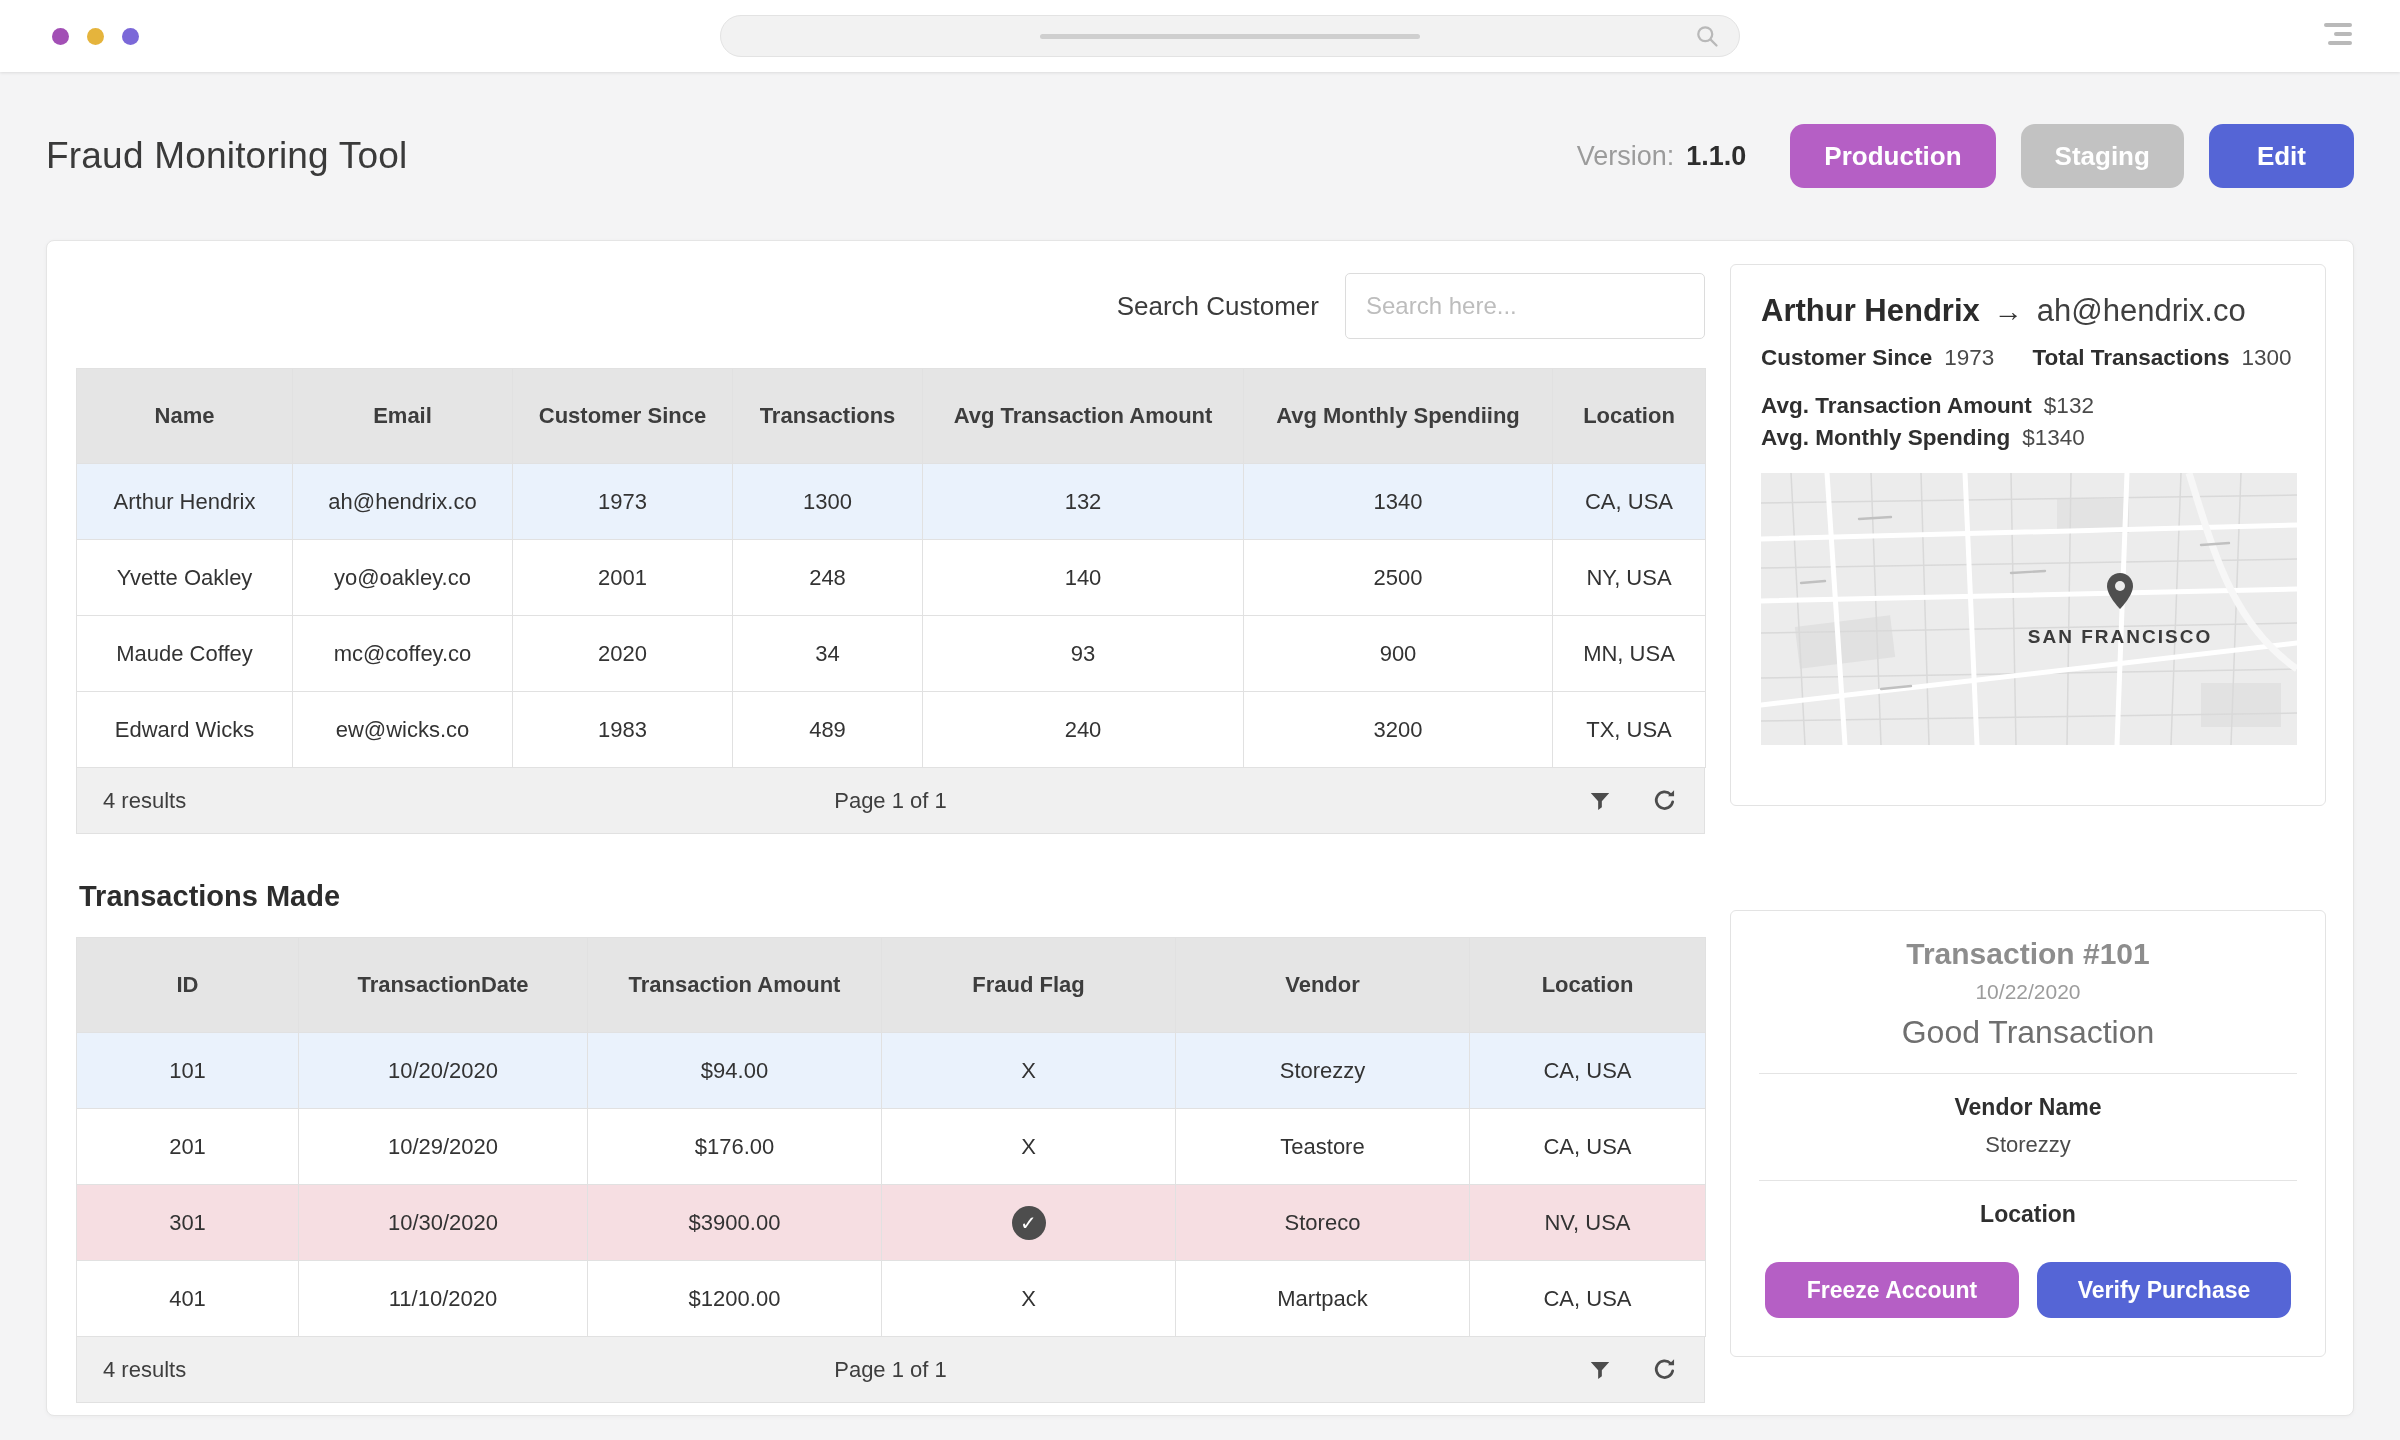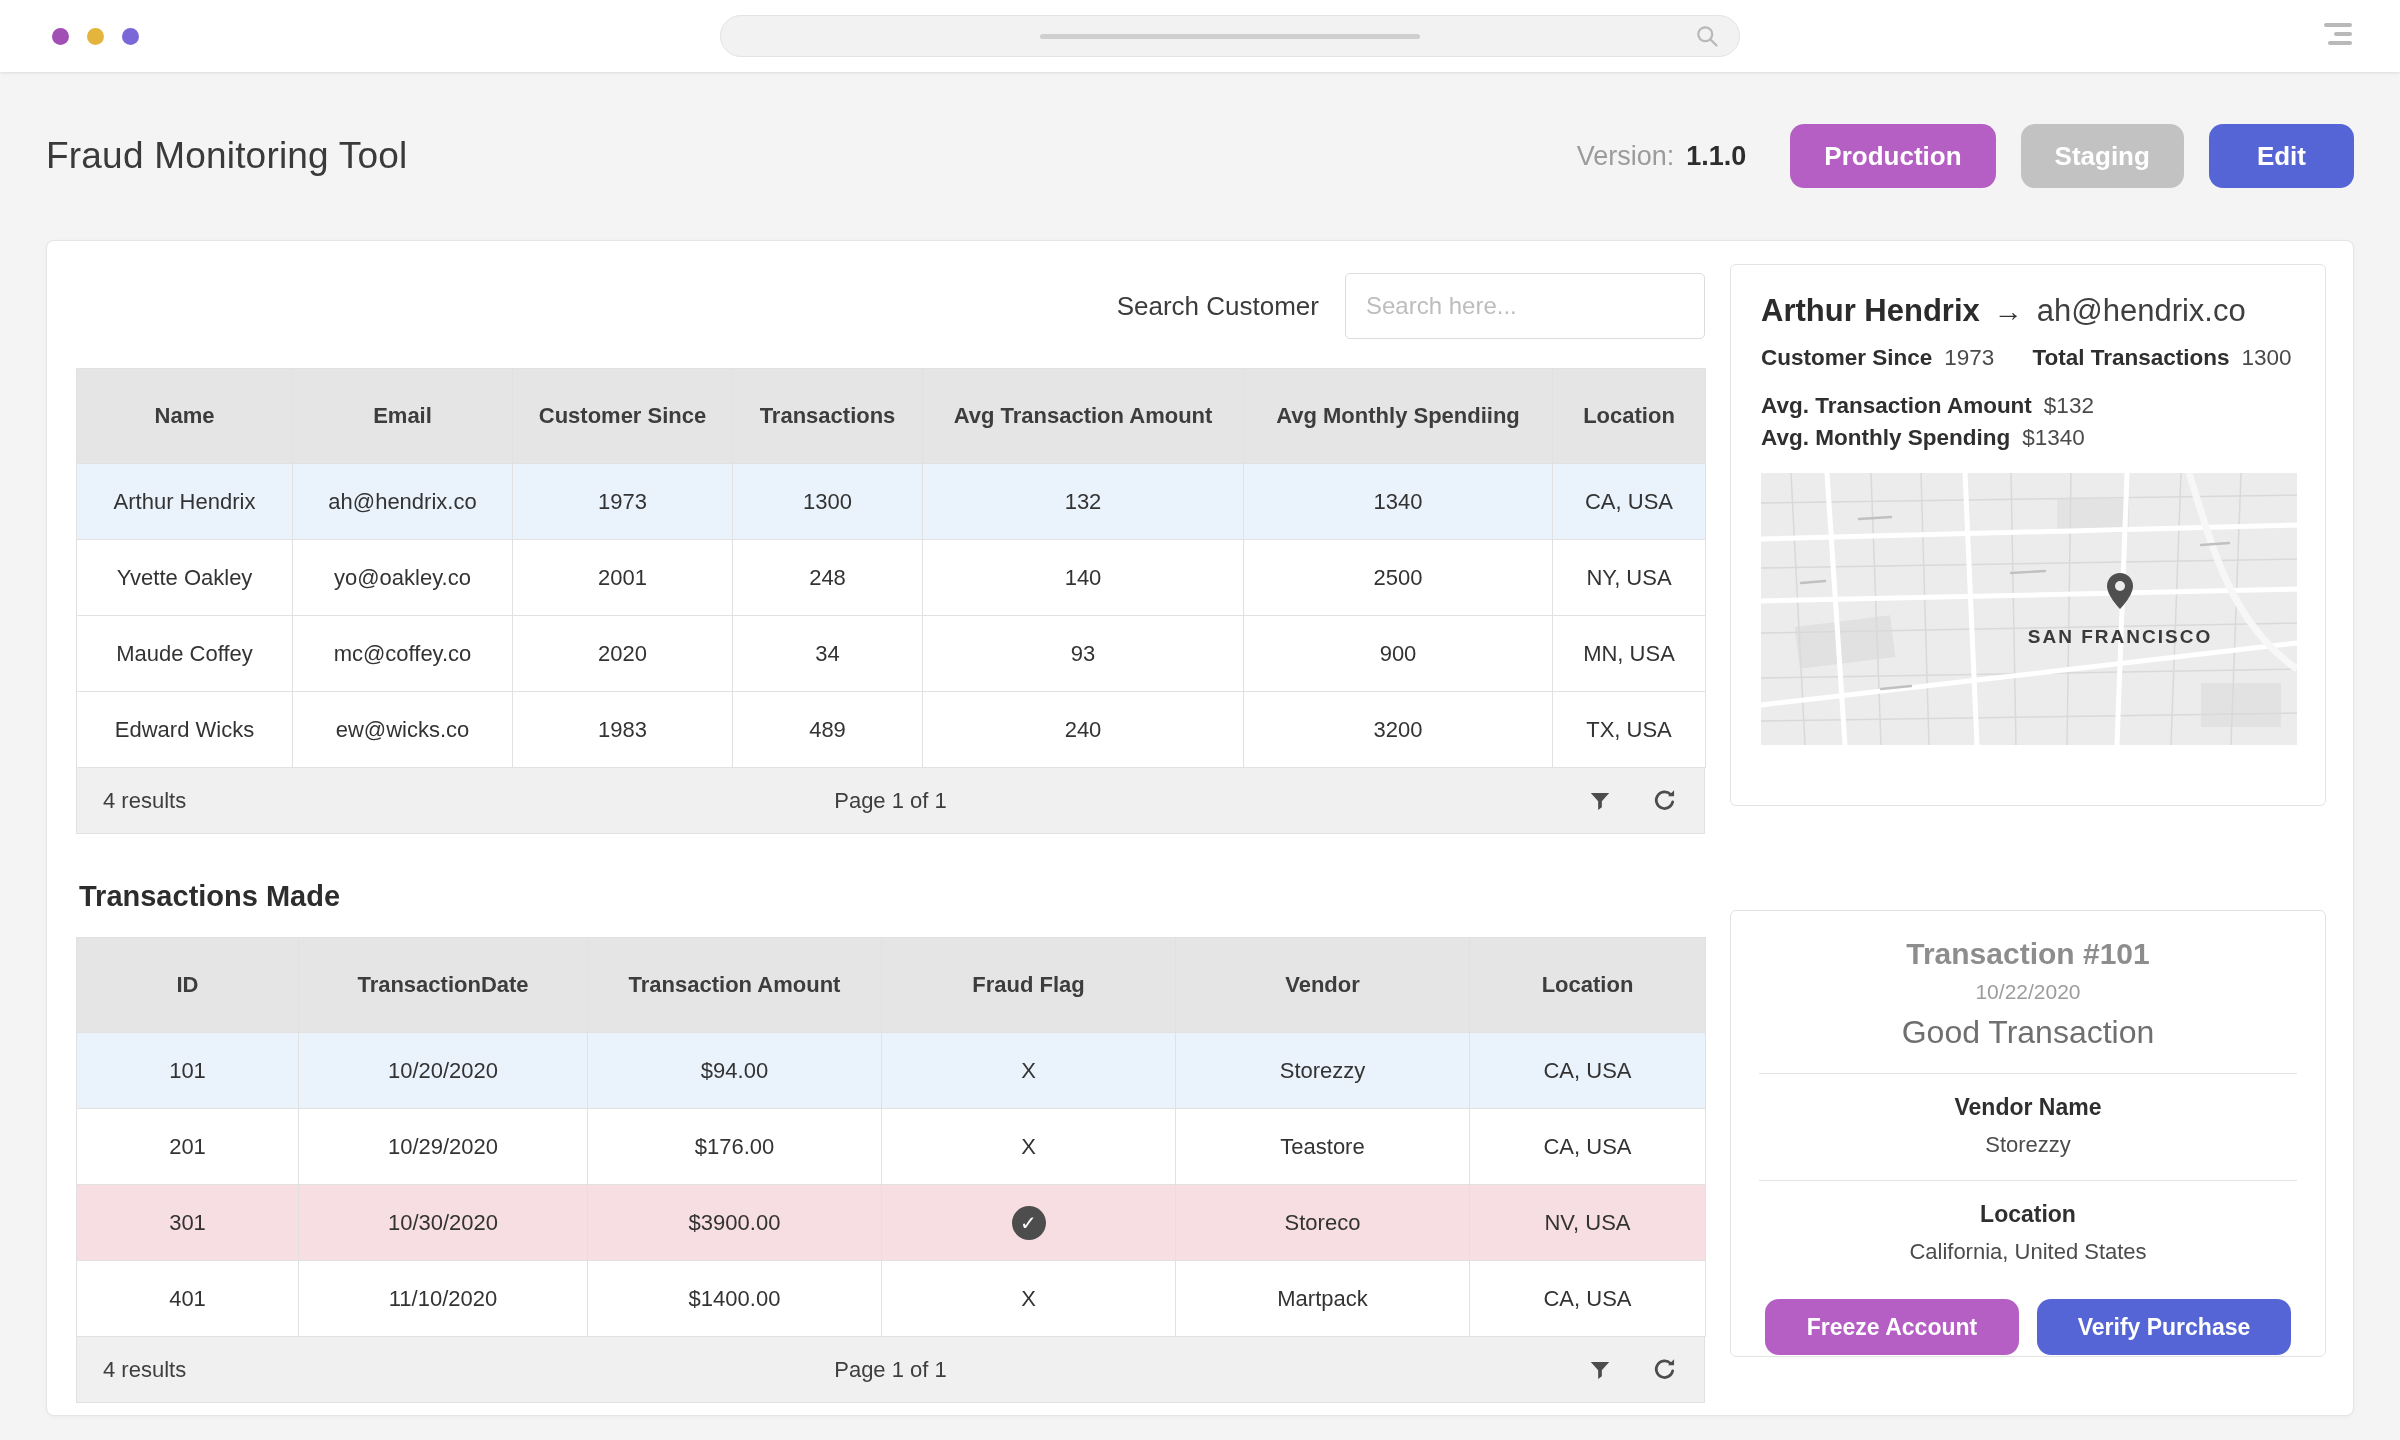--- a/index.html
+++ b/index.html
@@ -289,21 +289,21 @@
           <td>$3900.00</td>
           <td>
             <span class="check-badge">✓</span>
           </td>
           <td>Storeco</td>
           <td>NV, USA</td>
         </tr>
         <tr>
           <td>401</td>
           <td>11/10/2020</td>
-          <td>$1400.00</td>
+          <td>$1200.00</td>
           <td>X</td>
           <td>Martpack</td>
           <td>CA, USA</td>
         </tr>
       </tbody>
     </table>
     <div class="table-footer">
       <span class="footer-page">Page 1 of 1</span>
       <span>4 results</span>
       <span class="footer-icons">
@@ -395,21 +395,20 @@
 
     <div class="panel panel-transaction">
       <div class="td-title">Transaction #101</div>
       <div class="td-date">10/22/2020</div>
       <div class="td-status">Good Transaction</div>
       <hr>
       <div class="td-lbl">Vendor Name</div>
       <div class="td-val">Storezzy</div>
       <hr>
       <div class="td-lbl">Location</div>
-      <div class="td-val">California, United States</div>
       <div class="td-buttons">
         <button class="btn btn-freeze">Freeze Account</button>
         <button class="btn btn-verify">Verify Purchase</button>
       </div>
     </div>
 
   </div>
 </div>
 
 </body></html>

